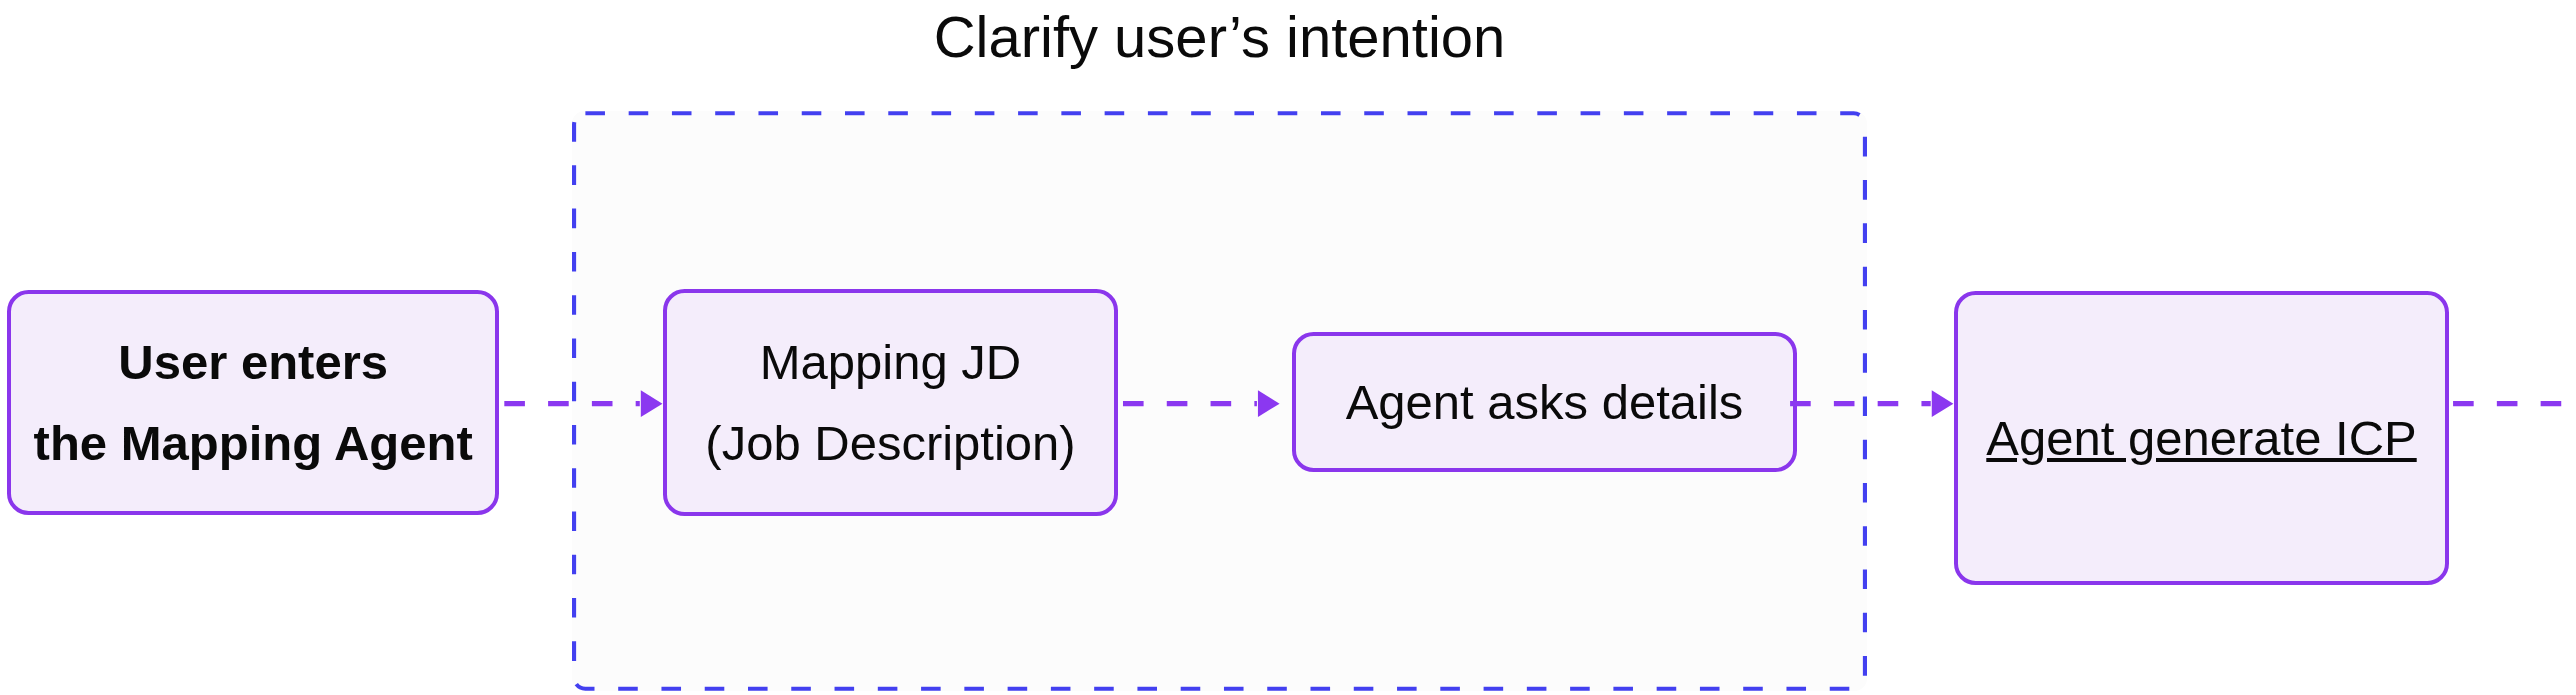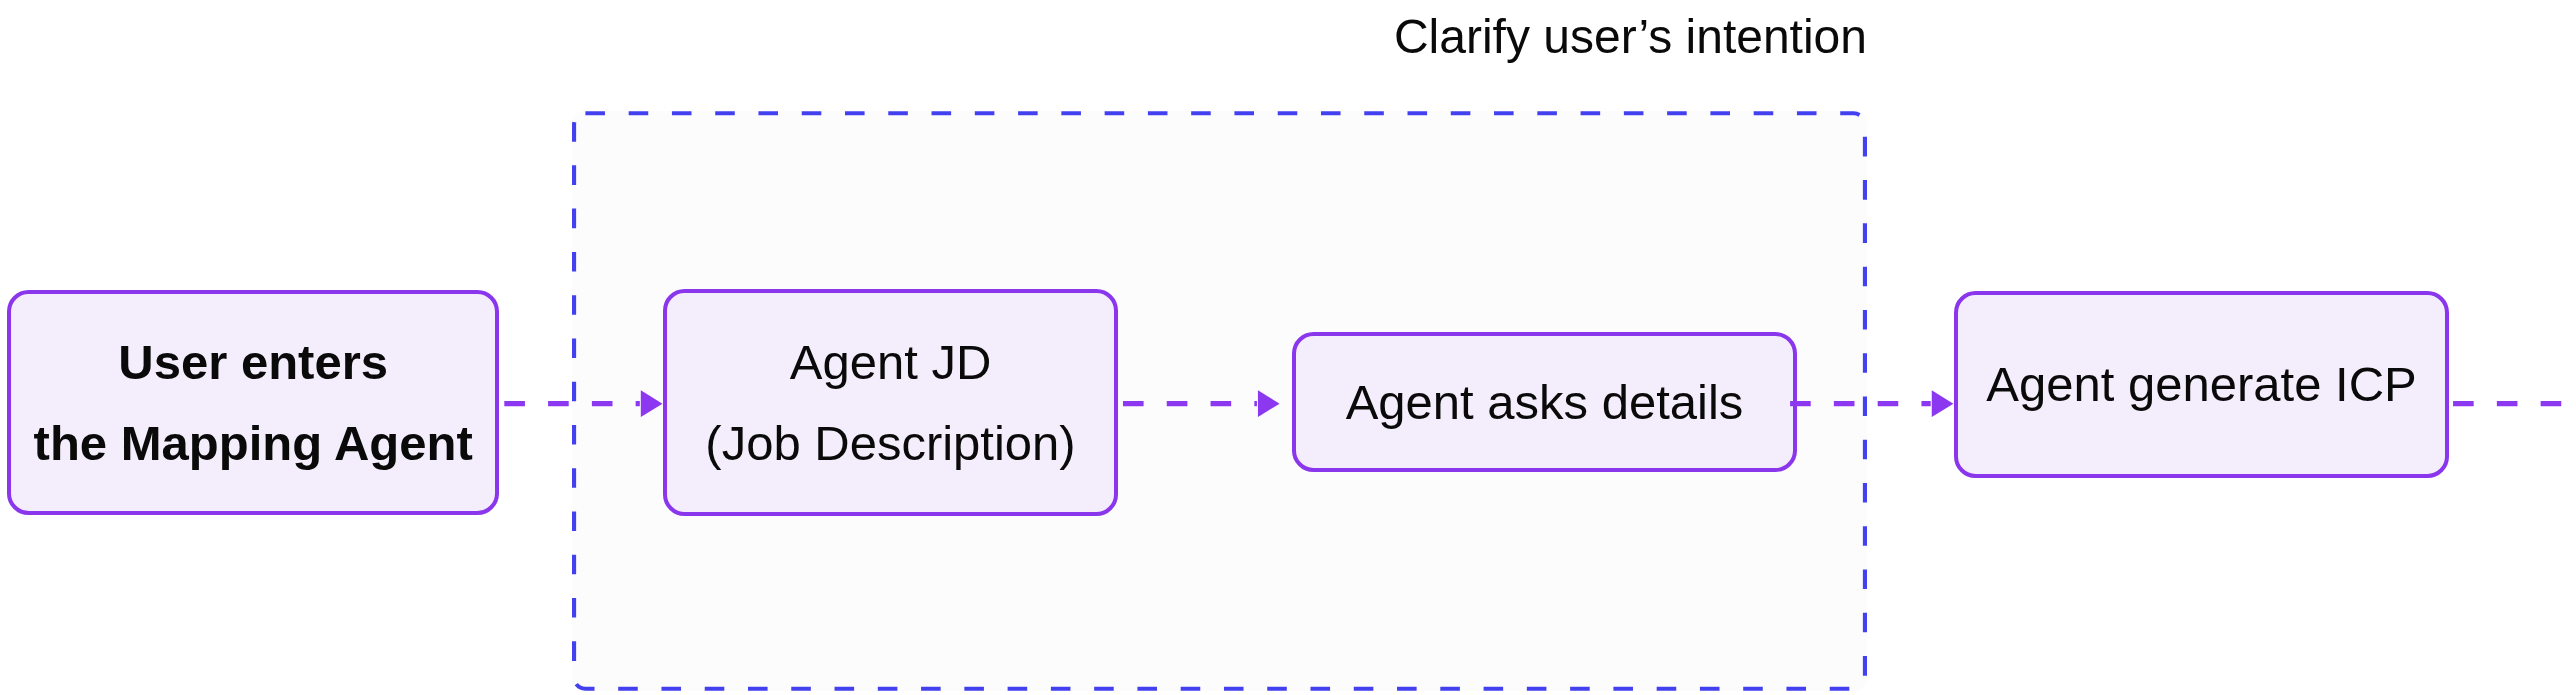--- a/index.html
+++ b/index.html
@@ -16,22 +16,22 @@
     width:3540px;height:696px;
     background:var(--background);
     font-family:"Liberation Sans", sans-serif;
     color:var(--text);
     overflow:hidden;
   }
   .canvas{position:relative;width:3540px;height:696px;}
 
   .stage-title{
     position:absolute;left:572px;top:5.2px;width:1295px;
-    text-align:right;
-    font-size:48px;line-height:63px;
+    text-align:center;
+    font-size:58px;line-height:63px;
     color:var(--text);
     white-space:nowrap;
   }
 
   .group{
     position:absolute;left:572px;top:111px;width:1295px;height:580px;
     background:var(--group-fill);
     border-radius:12.4px;
   }
   .group-border-svg{position:absolute;left:0;top:0;display:block;}
@@ -52,21 +52,21 @@
     justify-content:center;align-items:center;
     text-align:center;
     font-size:49px;
     color:var(--text);
   }
   .node .line{display:block;line-height:81px;white-space:nowrap;}
 
   .n1{left:7.2px;  top:290px;width:492px;height:225px;font-weight:bold;}
   .n2{left:663px;top:289px;width:455px;height:227px;}
   .n3{left:1280px;top:332px;width:505px;height:140px;margin-left:12px;}
-  .n4{left:1954px;top:291px;width:495px;height:187px;}
+  .n4{left:1954px;top:291px;width:495px;height:294px;text-decoration:underline;}
 
   .arrows{position:absolute;left:0;top:0;width:3540px;height:696px;pointer-events:none;}
   .arrow-line{
     stroke:var(--arrow);
     stroke-width:10;
     stroke-dasharray:40 45;
     fill:none;
   }
   .arrow-head{fill:var(--arrow);stroke:none;}
 </style>
@@ -82,21 +82,21 @@
   </div>
 
   <div class="stage-title">Clarify user’s intention</div>
 
   <div class="node n1">
     <span class="line">User enters</span>
     <span class="line">the Mapping Agent</span>
   </div>
 
   <div class="node n2">
-    <span class="line">Agent JD</span>
+    <span class="line">Mapping JD</span>
     <span class="line">(Job Description)</span>
   </div>
 
   <div class="node n3">
     <span class="line">Agent asks details</span>
   </div>
 
   <div class="node n4">
     <span class="line">Agent generate ICP</span>
   </div>

